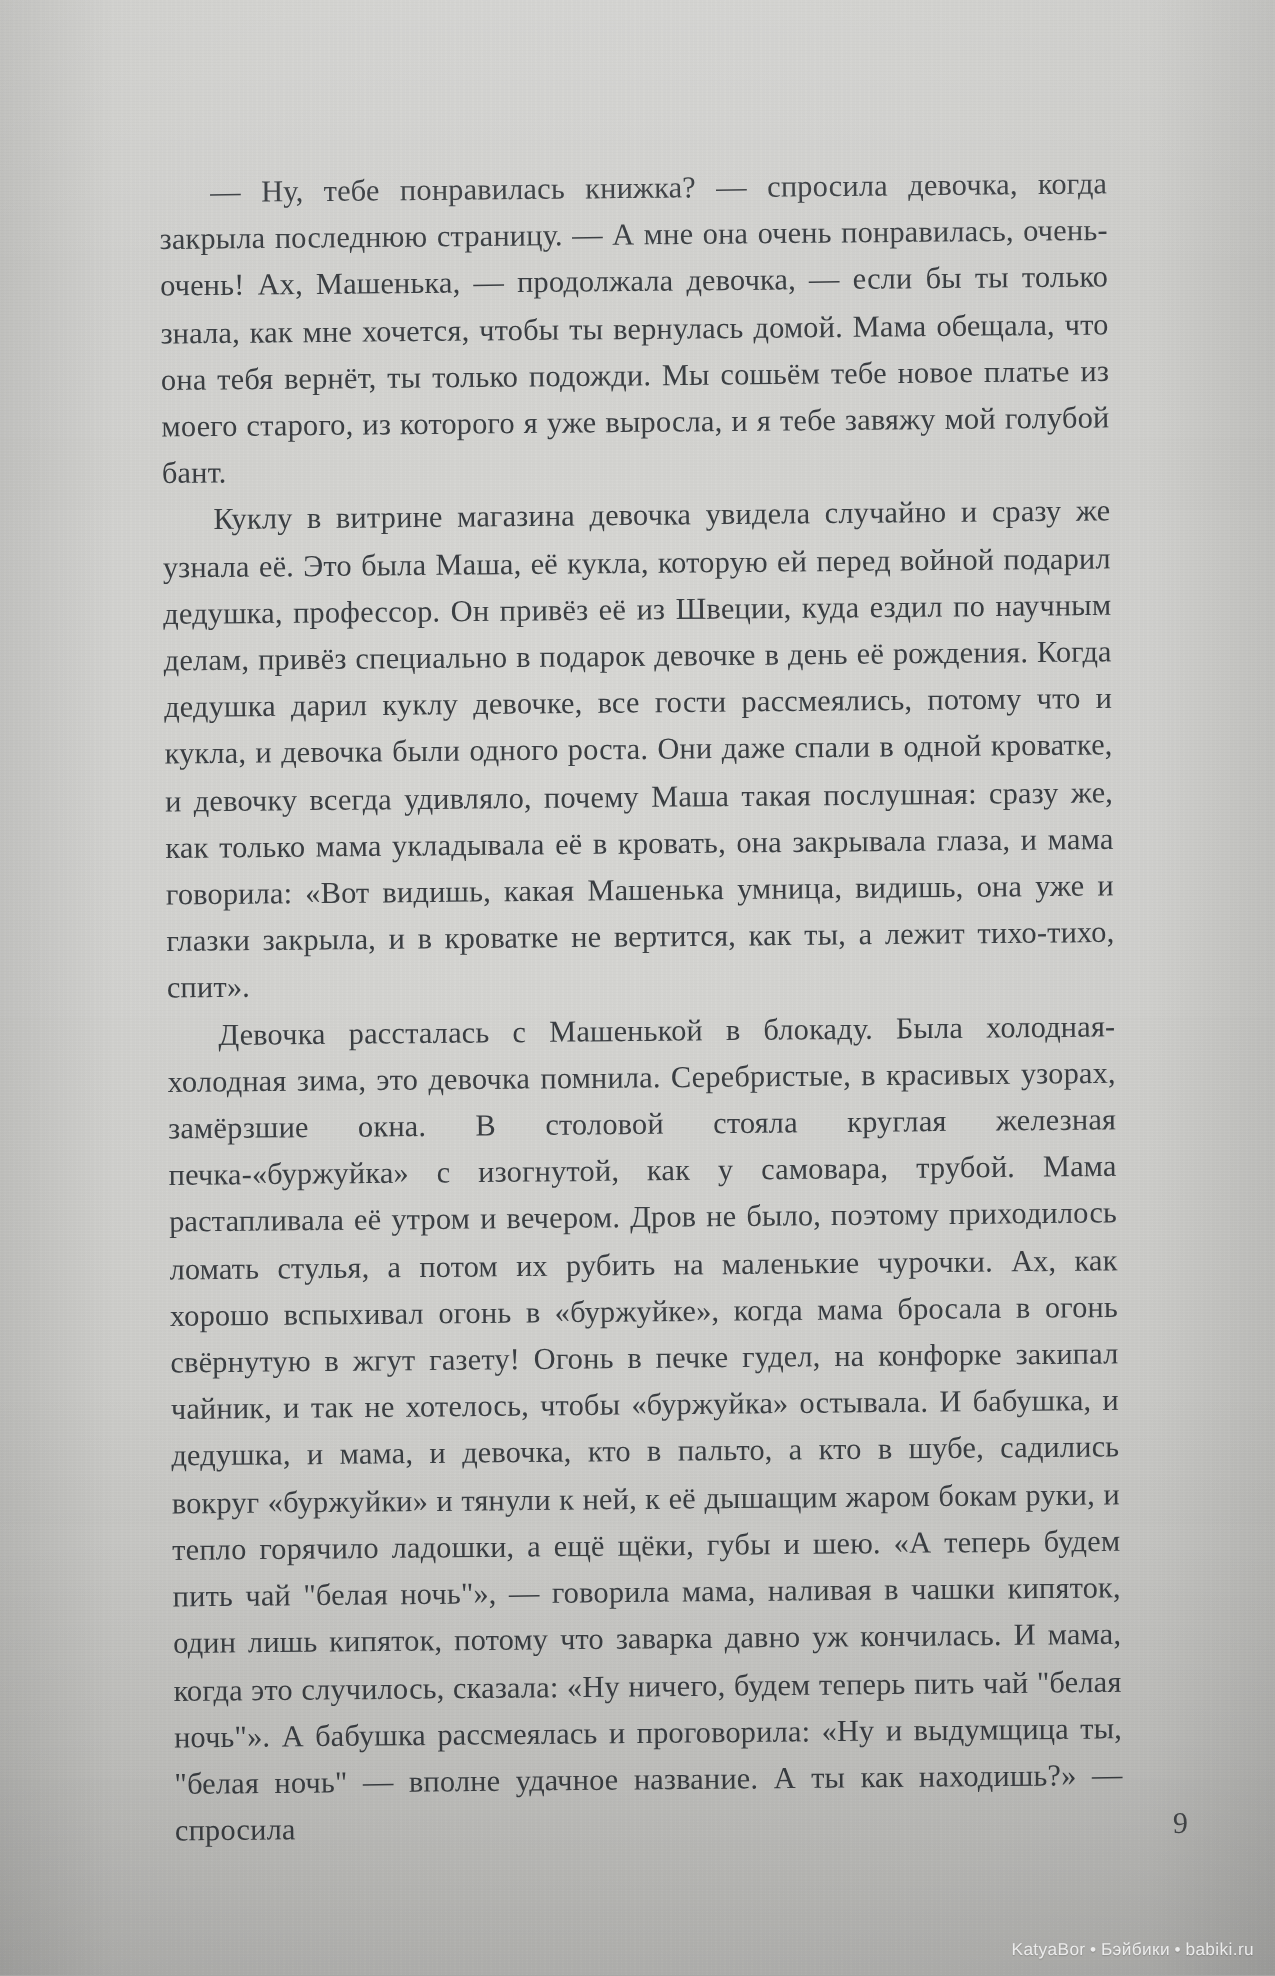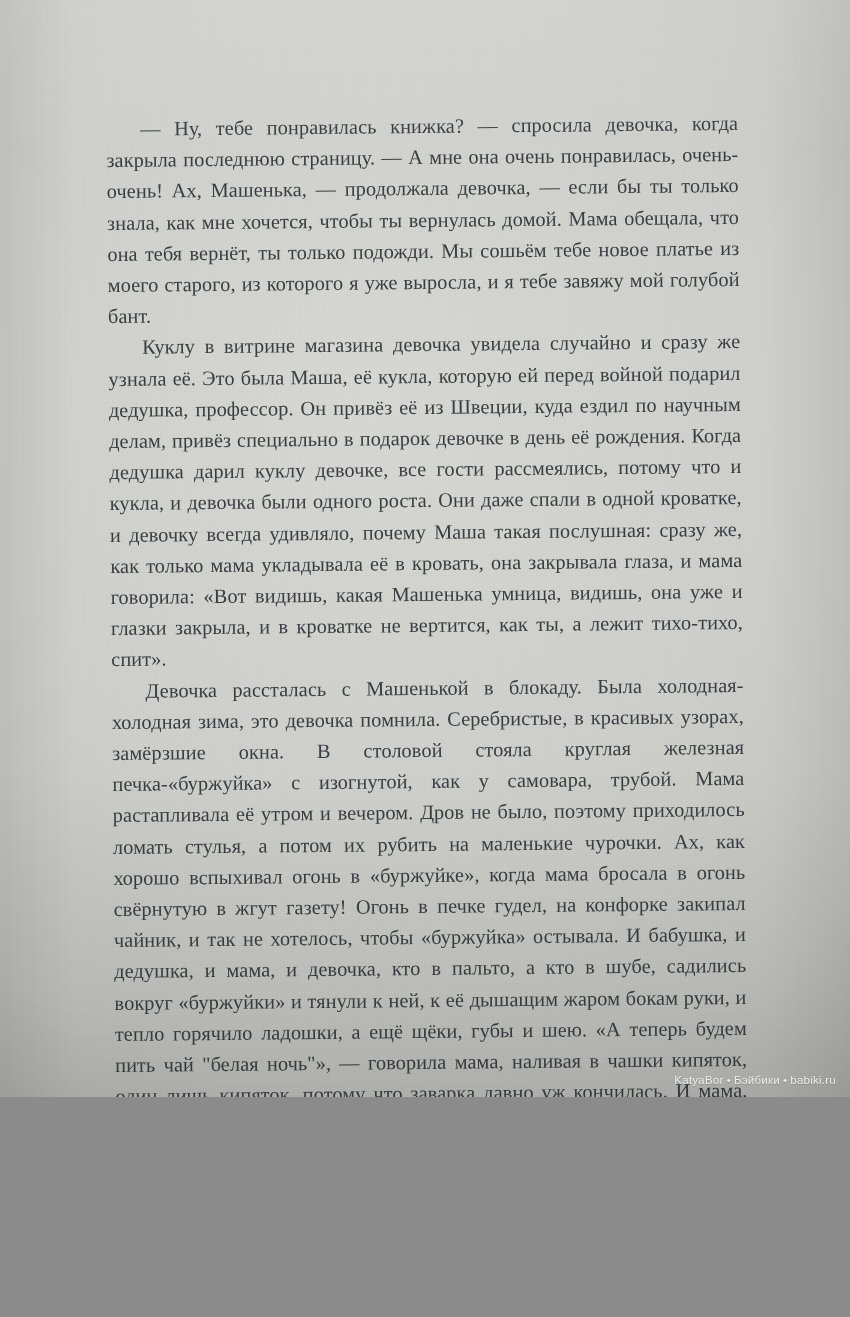--- a/index.html
+++ b/index.html
@@ -4,21 +4,21 @@
 <style>
   html, body {
     margin: 0;
     padding: 0;
     background: #8b8b8b;
   }
 
   #page {
     position: relative;
     width: 850px;
-    height: 1097px;
+    height: 1317px;
     overflow: hidden;
     background: #c9c9c7;
     font-family: "Liberation Serif", "DejaVu Serif", serif;
   }
 
   
   .paper {
     position: absolute;
     inset: 0;
     background:

